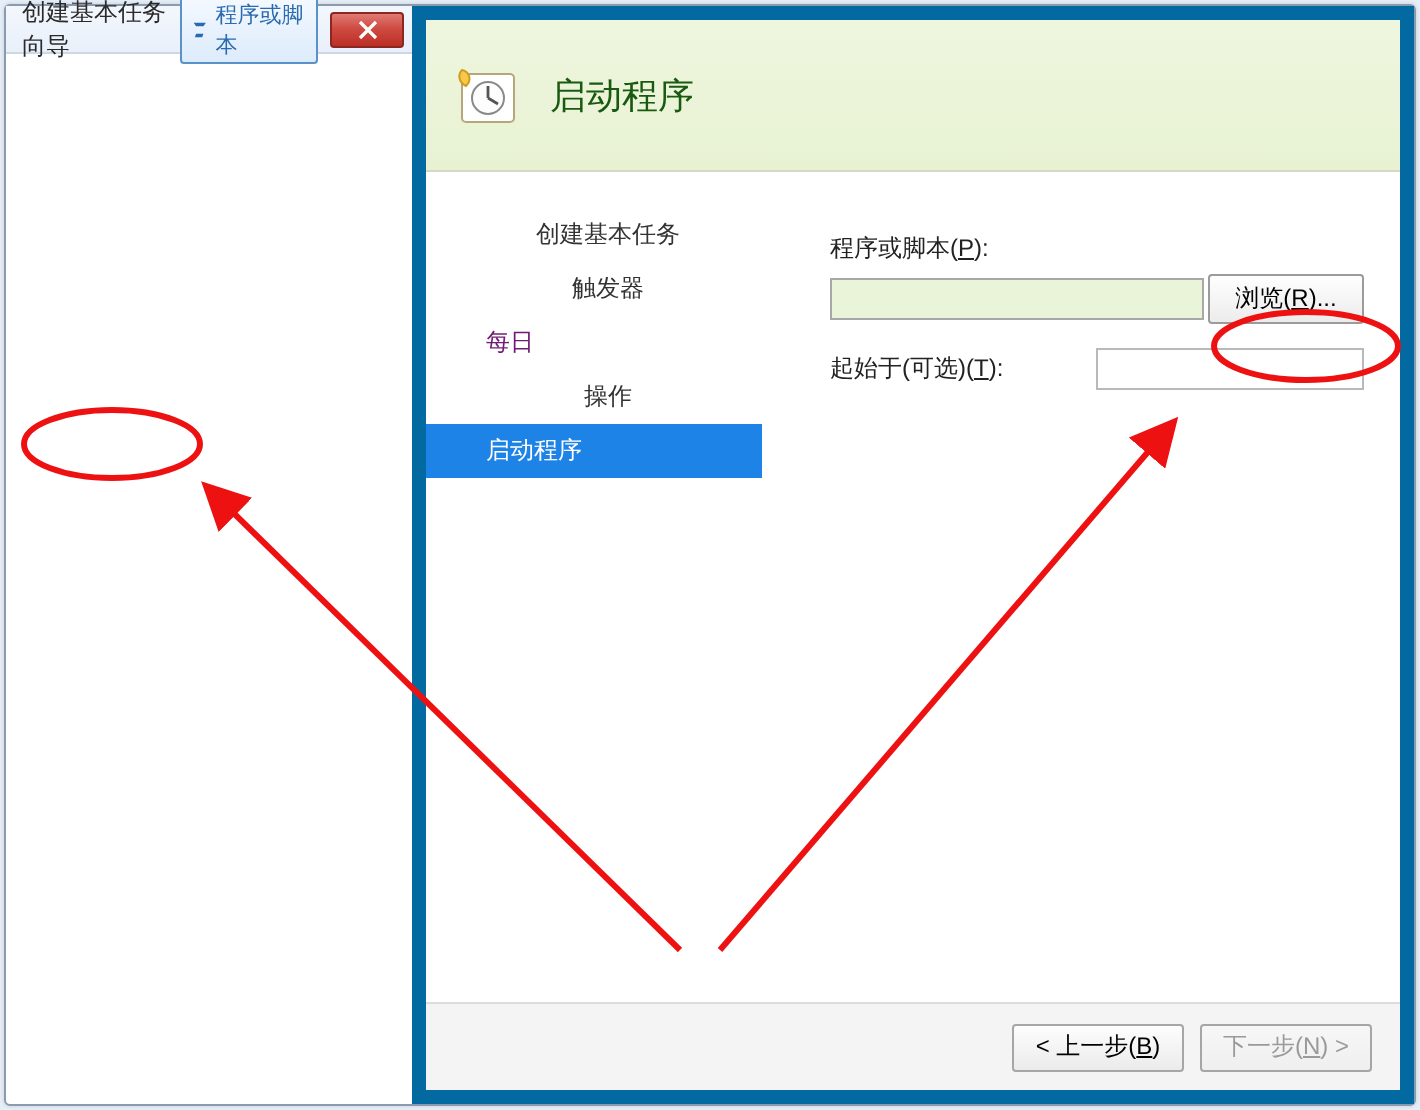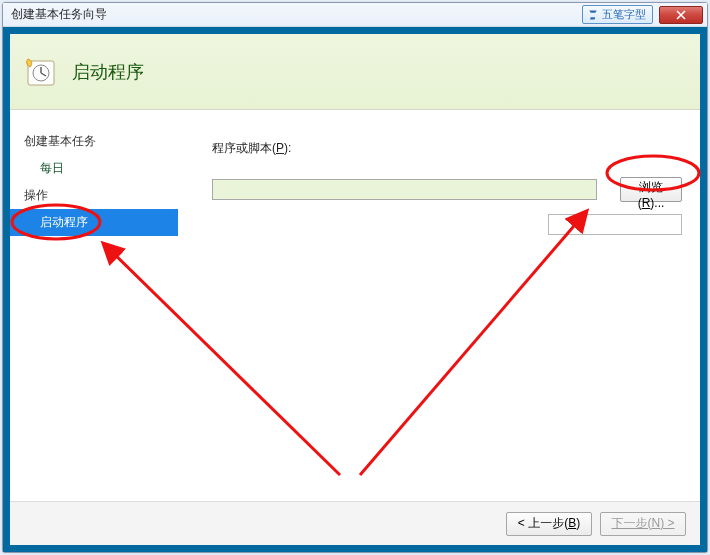--- a/index.html
+++ b/index.html
@@ -15,21 +15,21 @@
   }
   .window {
     position: absolute;
     left: 2px; top: 2px;
     width: 706px; height: 551px;
     background: #ffffff;
     border: 1px solid #8a9bb0;
     border-radius: 3px;
     box-shadow: 0 0 2px rgba(0,0,0,.15);
     display: flex;
-    flex-direction: column;
+    flex-direction: row;
   }
   .titlebar {
     height: 24px;
     background: linear-gradient(#f3f7fd,#e9f0fa);
     border-bottom: 1px solid #cdd7e6;
     display: flex;
     align-items: center;
     padding: 0 4px 0 8px;
     position: relative;
   }
@@ -86,24 +86,25 @@
     position: relative;
   }
   .sidebar {
     width: 168px;
     padding: 18px 0 0 0;
   }
   .sidebar .nav-item {
     padding: 5px 0 5px 14px;
     color: #333;
     cursor: default;
+    text-align: center;
   }
   .sidebar .nav-sub {
     padding: 5px 0 5px 30px;
-    color: #14532d;
+    color: #701a75;
   }
   .sidebar .nav-sel {
     background: #1e83e6;
     color: #fff;
   }
   .content {
     flex: 1;
     padding: 30px 18px 0 34px;
     position: relative;
   }
@@ -127,22 +128,22 @@
   .input-short {
     width: 134px;
     height: 21px;
     border: 1px solid #b9b9b9;
     background: #fff;
     padding: 0 4px;
     margin-left: auto;
   }
   .browse-btn {
     height: 25px;
-    width: 62px;
-    margin-left: 23px;
+    width: 78px;
+    margin-left: 2px;
     border: 1px solid #9b9b9b;
     background: linear-gradient(#fefefe,#ececec);
     border-radius: 2px;
     cursor: pointer;
     font-size: 12px;
   }
   .footer {
     height: 44px;
     border-top: 1px solid #dcdcdc;
     display: flex;
@@ -159,41 +160,40 @@
     background: linear-gradient(#fdfdfd,#ebebeb);
     border-radius: 2px;
     font-size: 12px;
     cursor: pointer;
     padding: 0 10px;
   }
   .footer button.disabled {
     color: #9a9a9a;
     background: linear-gradient(#f7f7f7,#efefef);
     cursor: default;
-    text-decoration: underline;
   }
   
   .anno {
     position: absolute; left: 0; top: 0;
     width: 710px; height: 555px;
     pointer-events: none;
   }
 </style>
 </head>
 <body>
 
 <div class="window">
   <div class="titlebar">
     <span class="title-text">创建基本任务向导</span>
     <span class="spacer"></span>
     <span class="ime-badge">
       <svg viewBox="0 0 16 16">
           <path fill="#2a6ab0" d="M3 2h10l-2 3h-2l-1 6h3l-1 3H4l1-3h3l1-6H5z"></path>
         </svg>
-      <span>五笔字型</span>
+      <span>程序或脚本</span>
     </span>
     <div class="close-btn">
       <svg viewBox="0 0 10 10">
           <path stroke="#fff" stroke-width="1.6" d="M1 1l8 8M9 1l-8 8"></path>
         </svg>
     </div>
   </div>
 
   <div class="client">
     <div class="header-band">
@@ -204,34 +204,36 @@
           <path stroke="#555" stroke-width="1.4" d="M17 18V12M17 18l5 3"></path>
           <path d="M4 4c4 1 5 5 2 8C2 10 2 6 4 4z" fill="#f7c94b" stroke="#cf9c1e"></path>
         </svg>
       </span>
       <h1>启动程序</h1>
     </div>
 
     <div class="body">
       <div class="sidebar">
         <div class="nav-item"><span>创建基本任务</span></div>
+        <div class="nav-item"><span>触发器</span></div>
         <div class="nav-sub"><span>每日</span></div>
         <div class="nav-item"><span>操作</span></div>
         <div class="nav-sub nav-sel"><span>启动程序</span></div>
       </div>
 
       <div class="content">
-        <div class="row" style="margin-bottom:20px">
+        <div class="row" style="margin-bottom:4px">
           <span class="row-label" style="width:auto"><span>程序或脚本(</span><u>P</u><span>):</span></span>
         </div>
         <div class="row">
           <input class="input-long" value="" style="">
           <button class="browse-btn"><span>浏览(</span><u>R</u><span>)...</span></button>
         </div>
         <div class="row">
+          <span class="row-label"><span>起始于(可选)(</span><u>T</u><span>):</span></span>
           <input class="input-short" value="" style="">
         </div>
       </div>
     </div>
 
     <div class="footer">
       <button><span>&lt; 上一步(</span><u>B</u><span>)</span></button>
       <button class="disabled"><span>下一步(</span><u>N</u><span>) &gt;</span></button>
     </div>
   </div>

